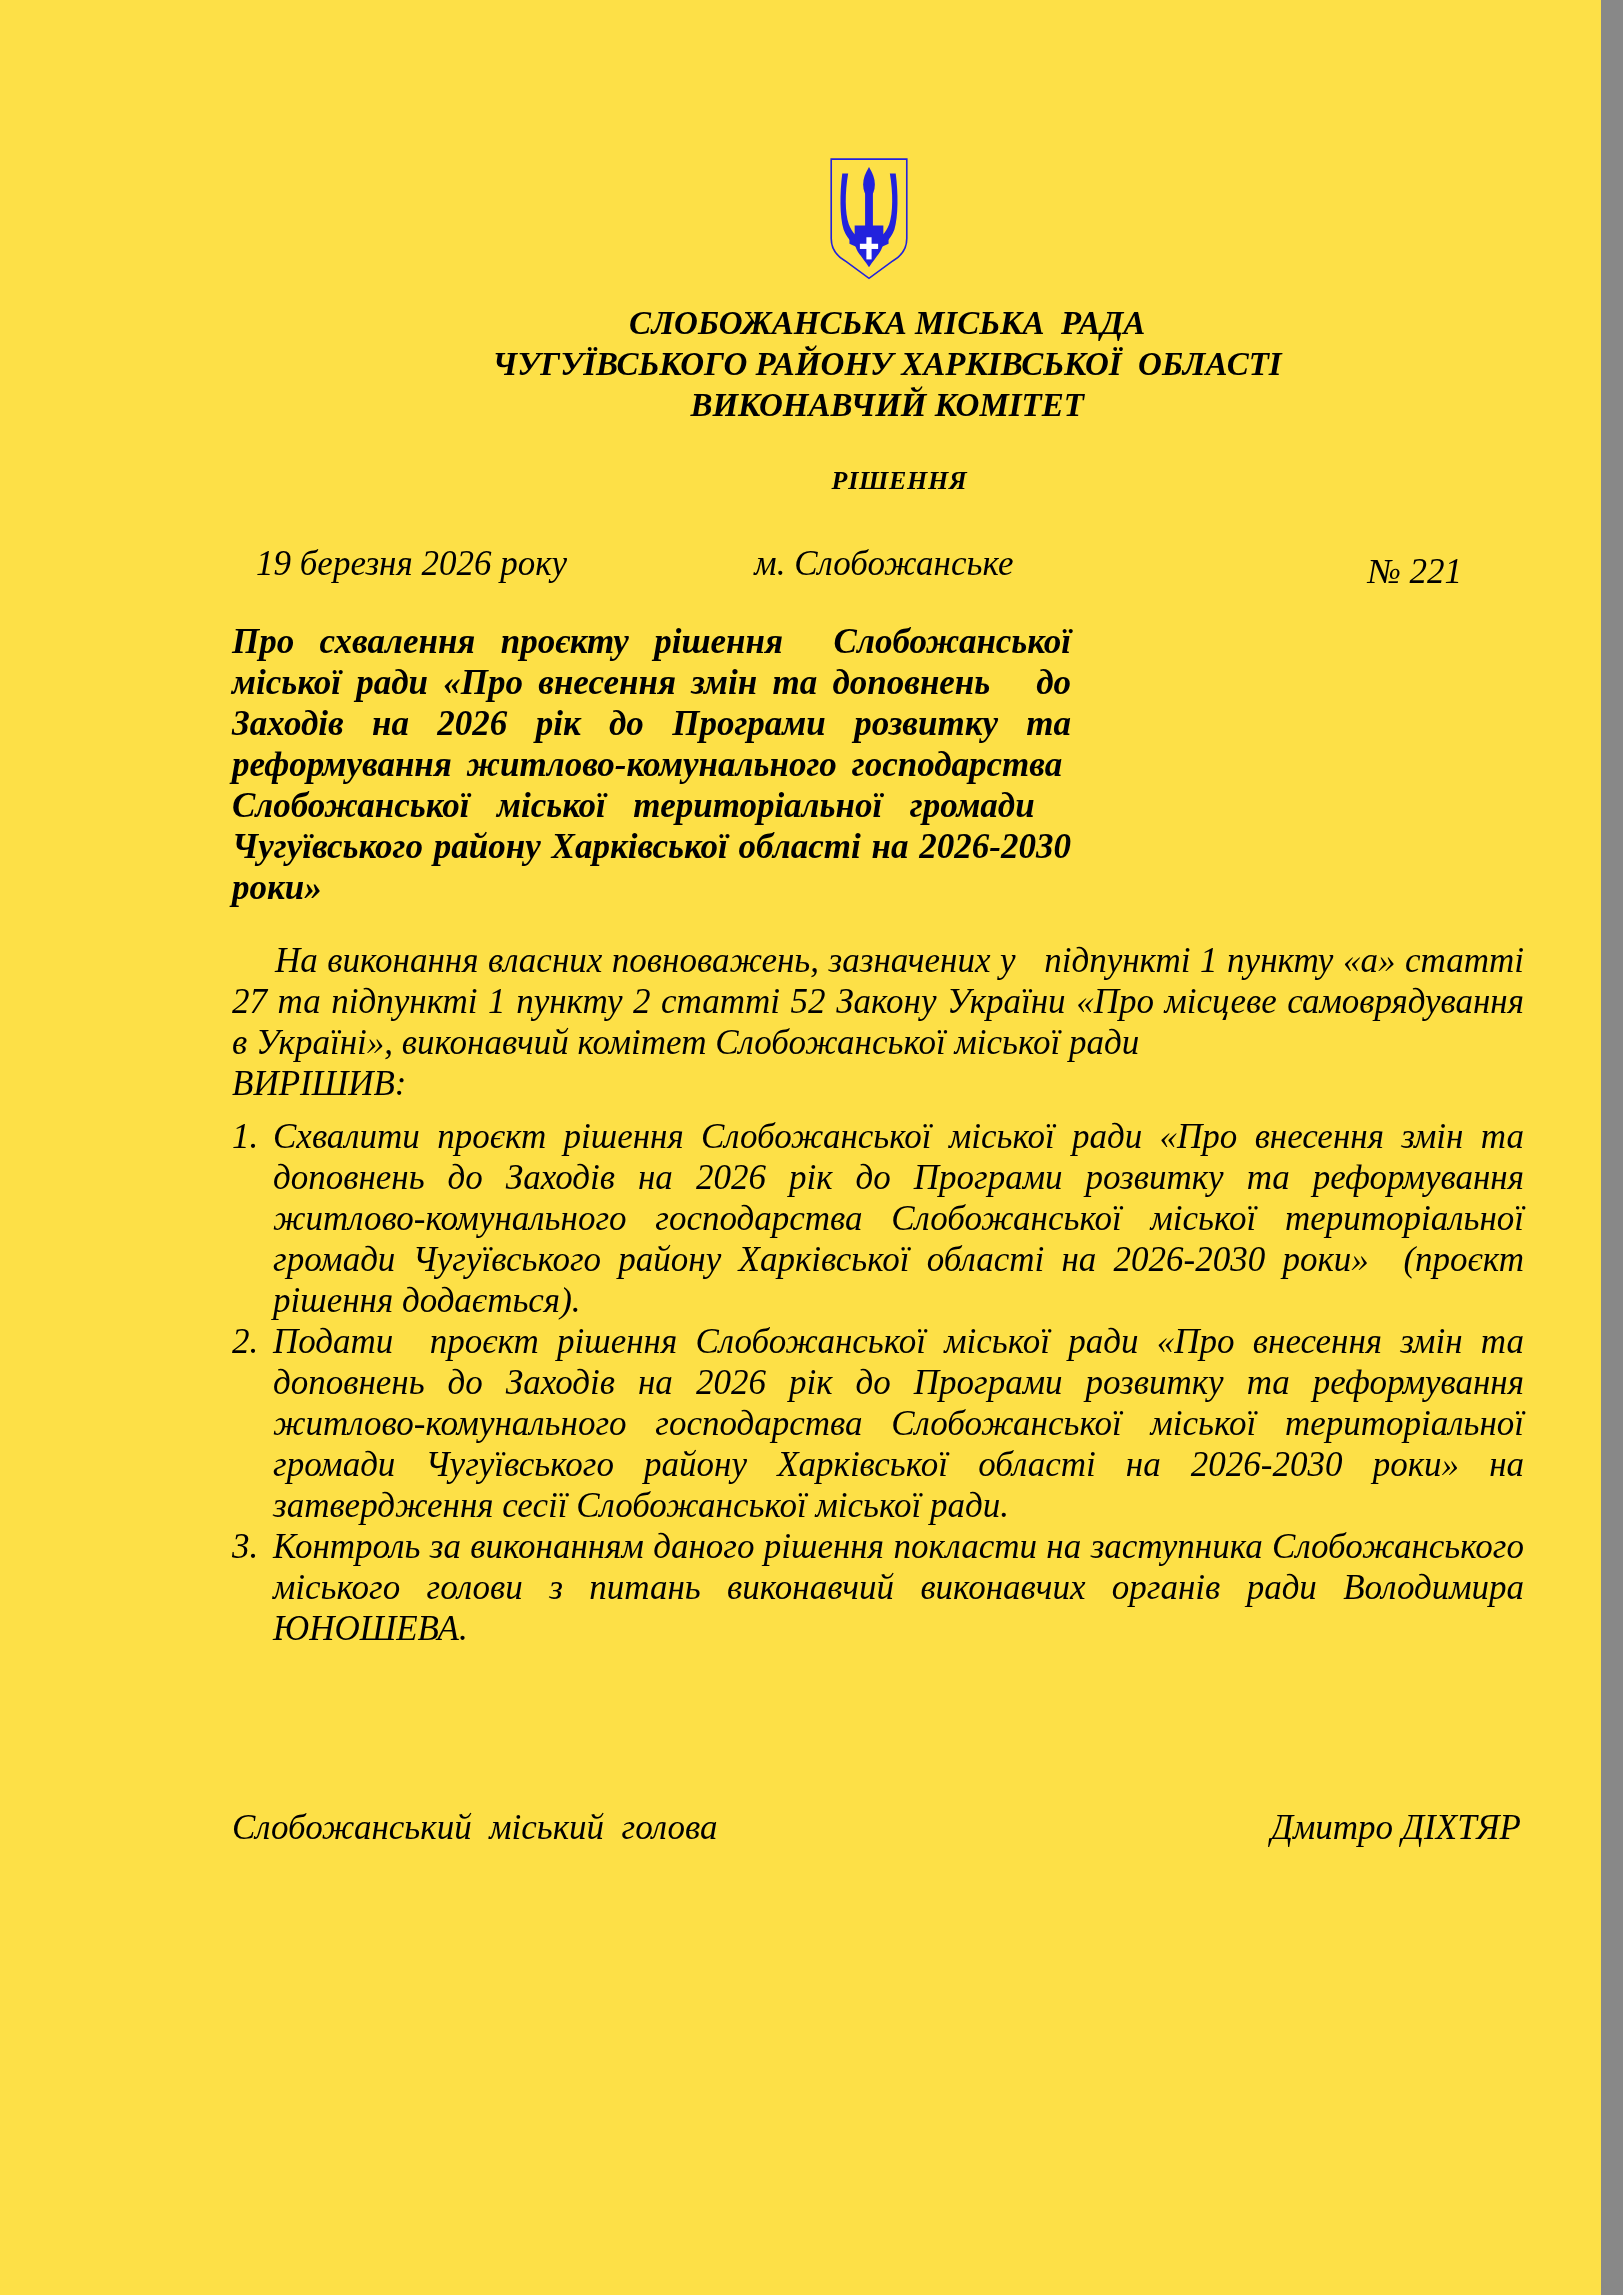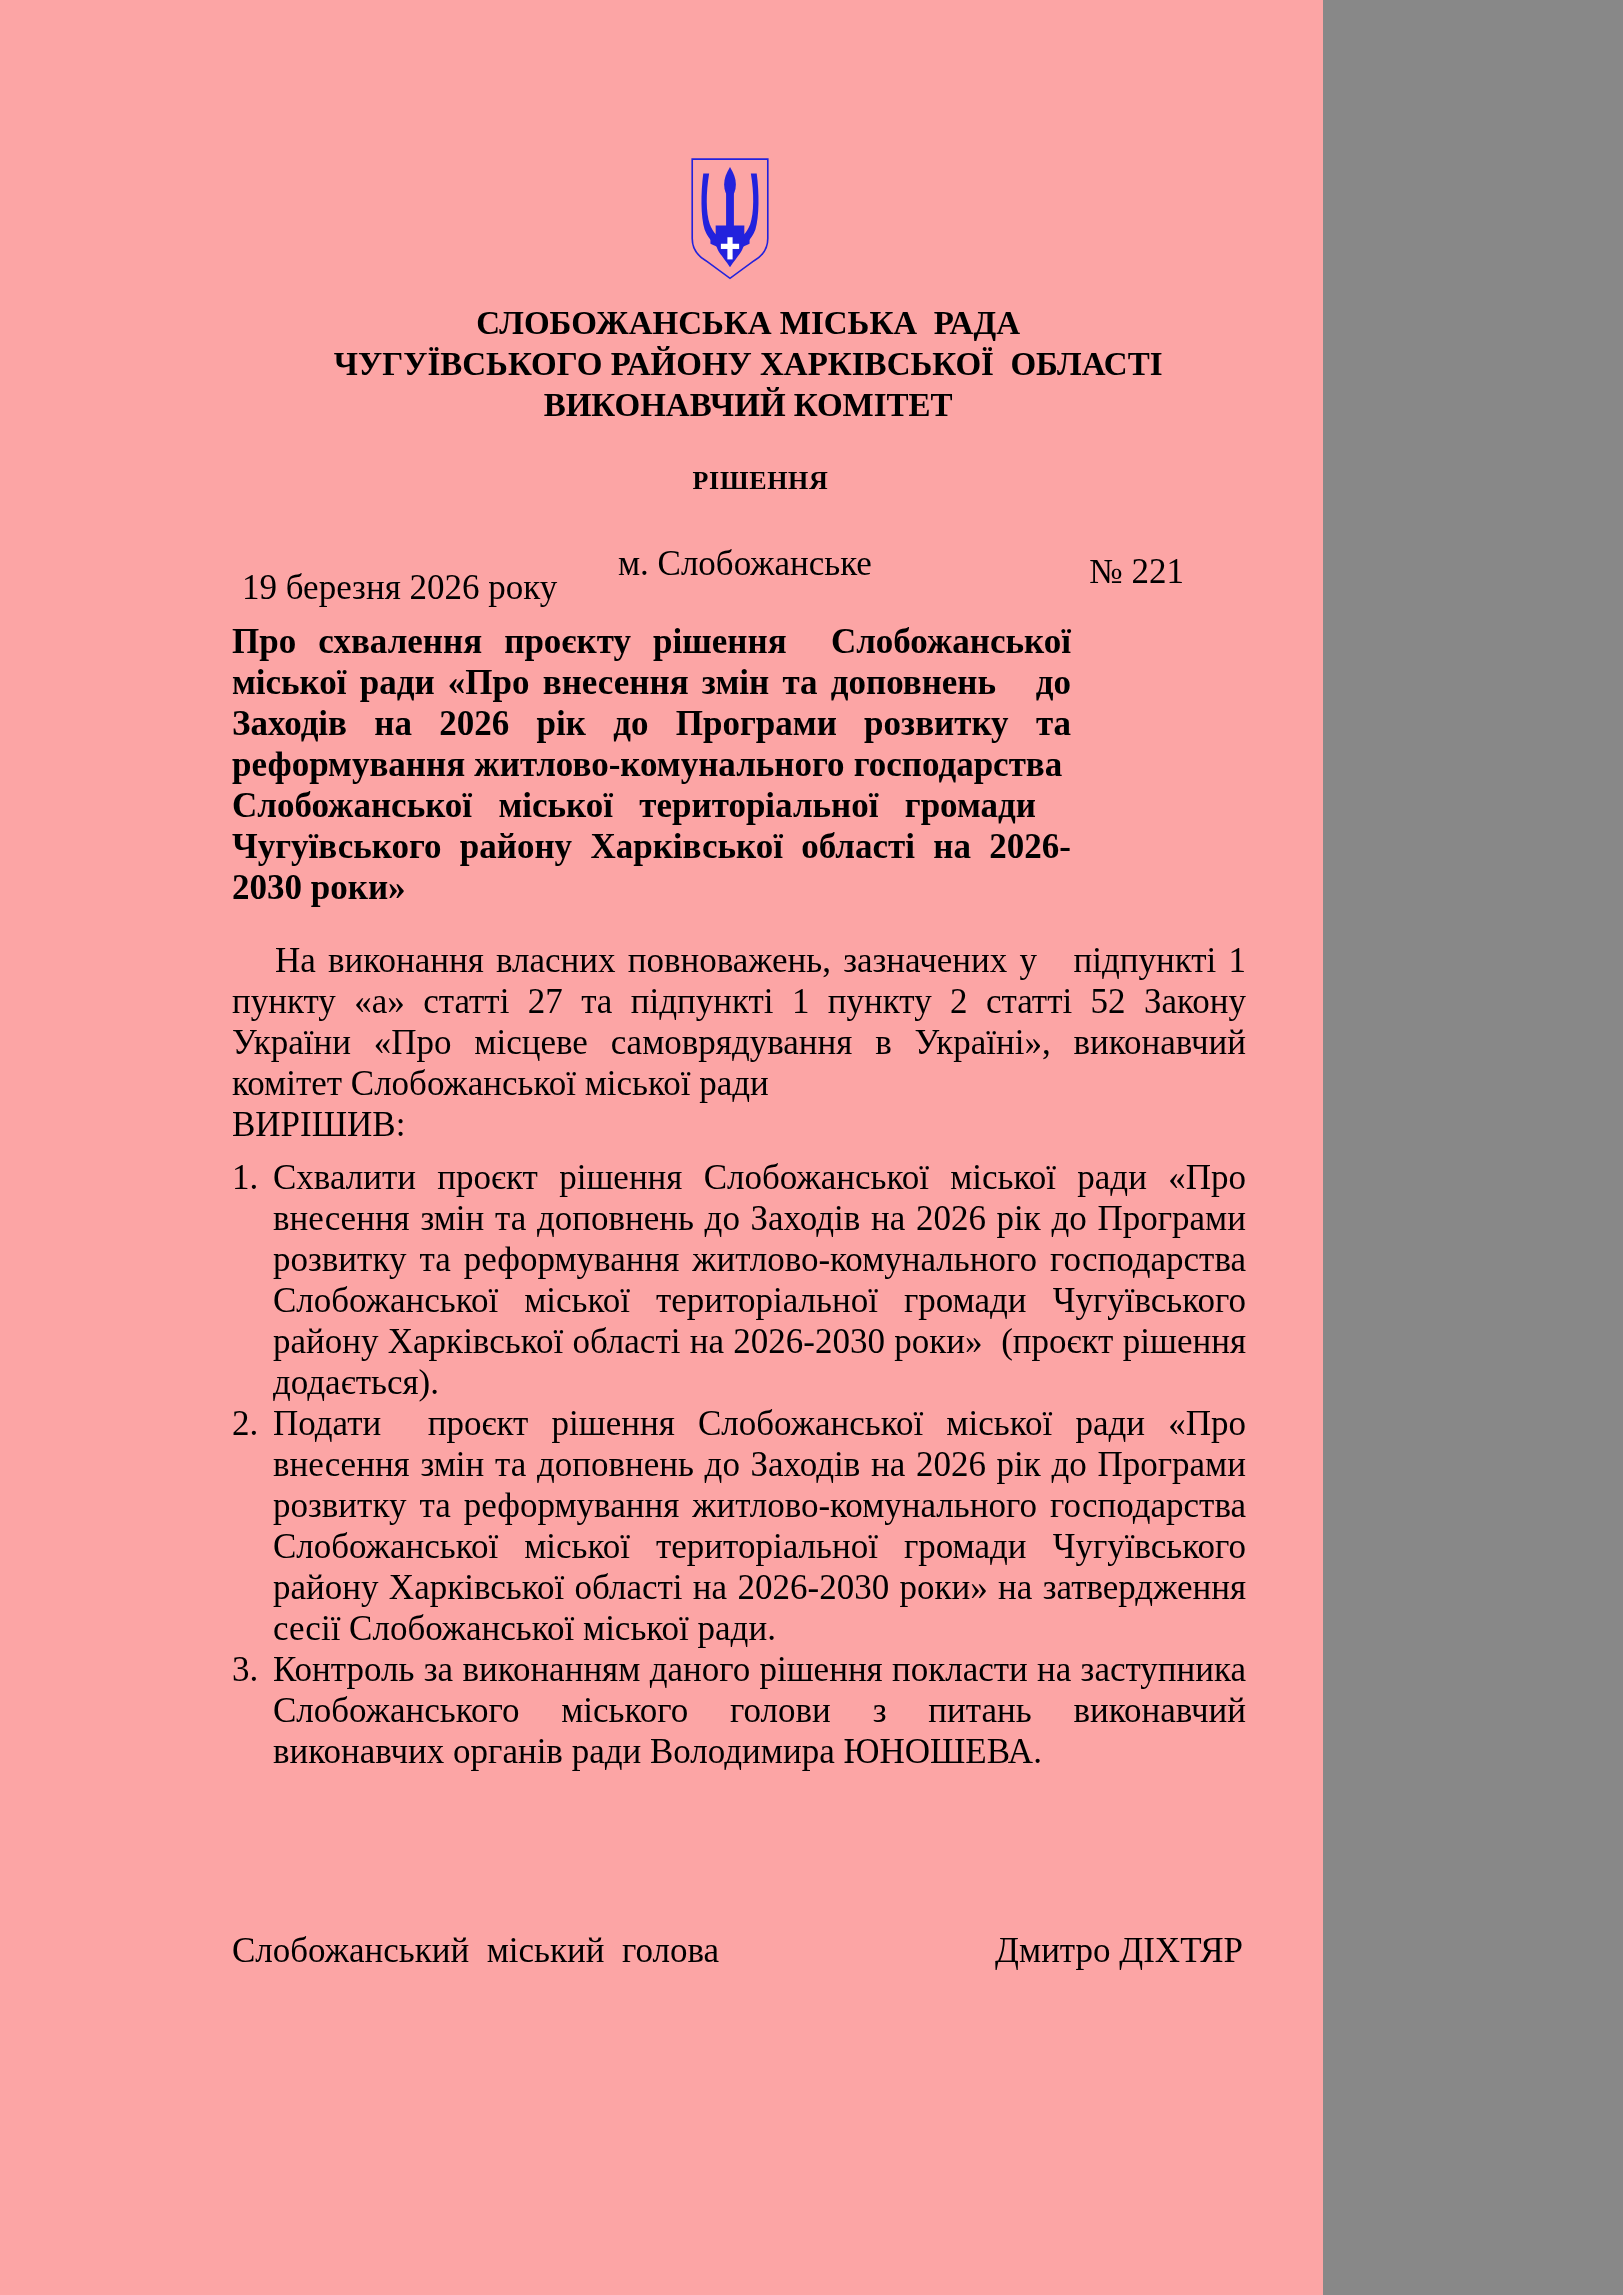--- a/index.html
+++ b/index.html
@@ -1,25 +1,26 @@
 <!DOCTYPE html>
 <html lang="uk" style="font-size:10.5px"><head>
 <meta charset="utf-8">
 <style>
   html, body { margin: 0; padding: 0; background: #888; }
   .page {
     position: relative;
-    width: 1323px;
+    width: 1601px;
     height: 2295px;
-    background: #fca5a5;
+    background: #fde047;
     font-family: "Liberation Serif", "DejaVu Serif", serif;
     color: #000000;
     font-size: 35px;
     line-height: 41px;
     overflow: hidden;
+    font-style: italic;
   }
   .content {
     padding: 0 77px 0 232px; 
   }
   .emblem-row {
     padding-top: 156px;
     text-align: center;
     padding-right: 18.3px;
     height: 126px;
   }
@@ -38,21 +39,21 @@
     padding-left: 43px;
     font-weight: bold;
     font-size: 26px;
     letter-spacing: 0.7px;
   }
   .meta-row {
     margin-top: 42px;
     position: relative;
     height: 41px;
   }
-  .meta-date { position: absolute; left: 10px; top: 0; margin-top: 24px; }
+  .meta-date { position: absolute; left: 24px; top: 0; }
   .meta-place { position: absolute; left: 0; right: 0; top: 0; text-align: center; padding-left: 11.8px; }
   .meta-number { position: absolute; right: 62px; top: 8px; }
   .subject {
     margin-top: 37px;
     width: 839px;
     text-align: justify;
     font-weight: bold;
   }
   .preamble {
     margin-top: 32px;

